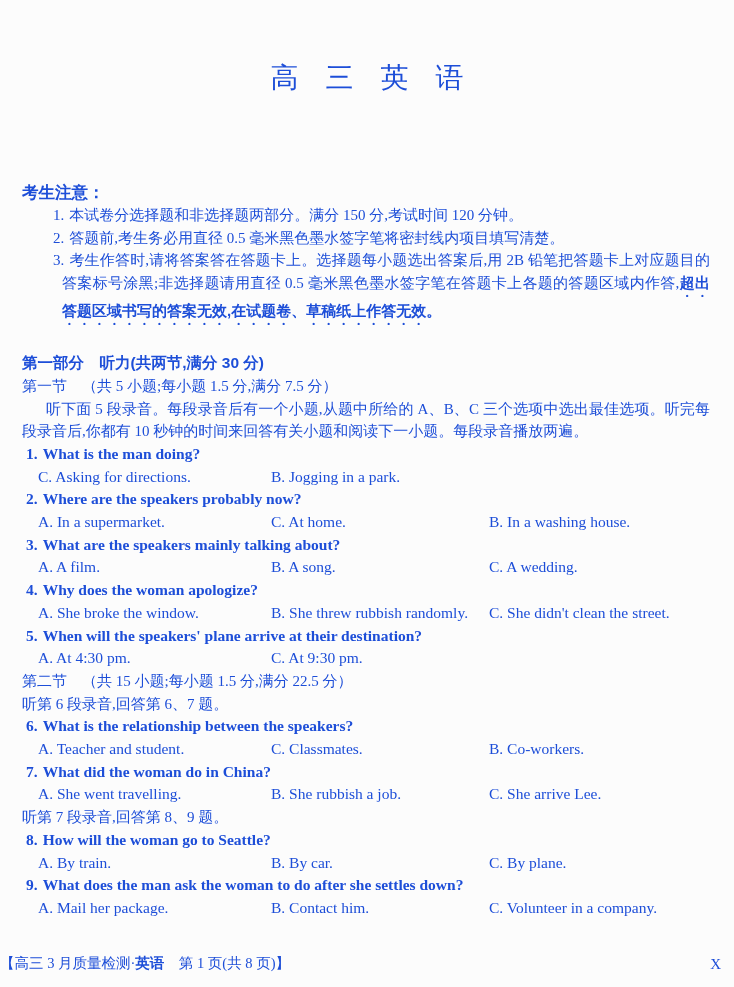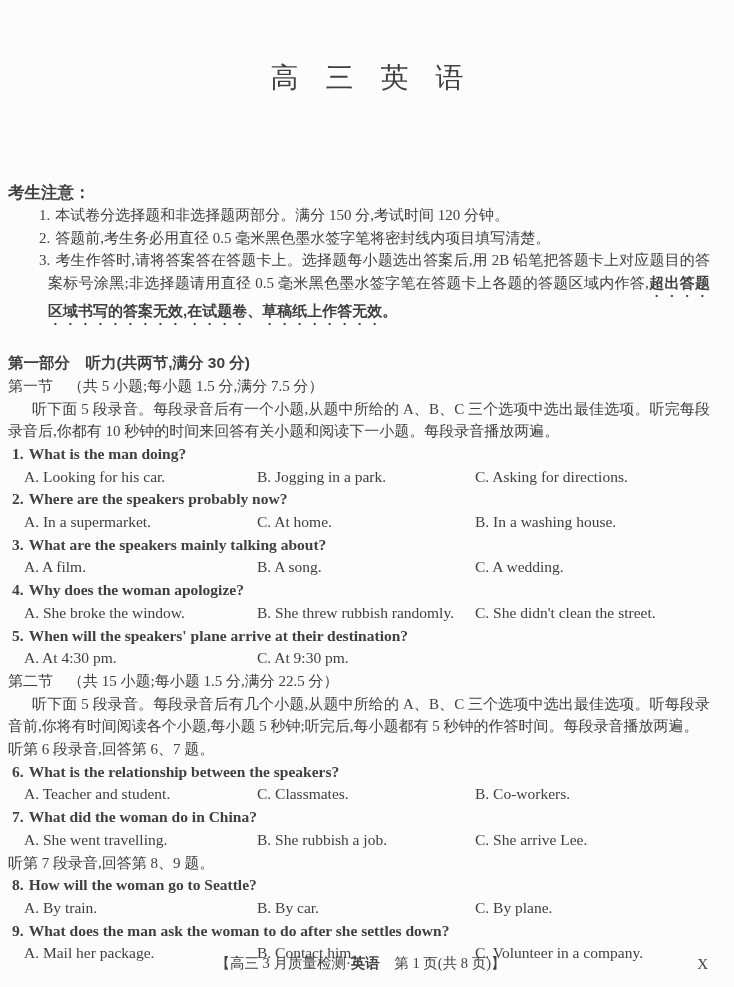--- a/index.html
+++ b/index.html
@@ -1,34 +1,34 @@
 <!DOCTYPE html>
 <html><head>
 <meta charset="utf-8">
 <style>
   html,body { margin:0; padding:0; background:#e9e9e9; }
   .page {
     position:relative;
     width:734px; height:987px;
     margin:0 auto;
     background:#fcfcfc;
-    color:#404040;
+    color:#1d4ed8;
     font-family:"Liberation Serif","DejaVu Serif",serif;
     overflow:hidden;
   }
   .title {
     margin:0; padding-top:62px;
     text-align:center;
     font-size:28px; line-height:32px;
     font-weight:400;
     letter-spacing:10px;
     text-indent:10px;
   }
   .content {
-    padding:87px 24px 0 8px;
+    padding:87px 24px 0 22px;
     font-size:15px;
     line-height:22.7px;
   }
   .hei { font-family:"Liberation Sans","DejaVu Sans",sans-serif; font-weight:700; }
   .notice-head { font-size:16.5px; line-height:23px; }
   .notice-item { padding-left:40px; text-indent:-9px; text-align:justify; }
   .notice-item .num { margin-right:5px; }
   .em-dots {
     font-family:"Liberation Sans","DejaVu Sans",sans-serif;
     font-weight:700;
@@ -46,22 +46,22 @@
   .lead { margin:0; }
   .q { margin-left:4px; font-size:15.5px;font-weight:bold; }
   .q .num { margin-right:5px; }
   .opts {
     display:grid;
     grid-template-columns:233px 218px auto;
     margin-left:16px;
     font-size:15.5px;
   }
   .footer {
-    position:absolute; top:953px; left:0; right:13px;
-    text-align:center;
+    position:absolute; top:953px; left:0; right:0;
+    text-align:left;
     font-size:14.5px; line-height:20px;
   }
   .footer .bold { font-family:"Liberation Sans","DejaVu Sans",sans-serif; font-weight:700; }
   .page-mark {
     position:absolute; right:13px; top:1px;
     font-size:15px;
   }
 </style>
 </head>
 <body>
@@ -87,23 +87,22 @@
 
     <div class="part-head hei">第一部分　听力(共两节,满分 30 分)</div>
 
     <div class="sec-head">第一节　（共 5 小题;每小题 1.5 分,满分 7.5 分）</div>
     <p class="cn-para">听下面 5 段录音。每段录音后有一个小题,从题中所给的 A、B、C 三个选项中选出最佳选项。听完每段录音后,你都有 10 秒钟的时间来回答有关小题和阅读下一小题。每段录音播放两遍。</p>
 
     <div class="q">
       <span class="num">1.</span><span>What is the man doing?</span>
     </div>
     <div class="opts">
-      <span>A. Looking for his car.</span>
+      <span>C. Asking for directions.</span>
       <span>B. Jogging in a park.</span>
-      <span>C. Asking for directions.</span>
     </div>
 
     <div class="q">
       <span class="num">2.</span><span>Where are the speakers probably now?</span>
     </div>
     <div class="opts">
       <span>A. In a supermarket.</span>
       <span>C. At home.</span>
       <span>B. In a washing house.</span>
     </div>
@@ -128,21 +127,20 @@
 
     <div class="q">
       <span class="num">5.</span><span>When will the speakers' plane arrive at their destination?</span>
     </div>
     <div class="opts">
       <span>A. At 4:30 pm.</span>
       <span>C. At 9:30 pm.</span>
     </div>
 
     <div class="sec-head">第二节　（共 15 小题;每小题 1.5 分,满分 22.5 分）</div>
-    <p class="cn-para">听下面 5 段录音。每段录音后有几个小题,从题中所给的 A、B、C 三个选项中选出最佳选项。听每段录音前,你将有时间阅读各个小题,每小题 5 秒钟;听完后,每小题都有 5 秒钟的作答时间。每段录音播放两遍。</p>
 
     <p class="lead">听第 6 段录音,回答第 6、7 题。</p>
 
     <div class="q">
       <span class="num">6.</span><span>What is the relationship between the speakers?</span>
     </div>
     <div class="opts">
       <span>A. Teacher and student.</span>
       <span>C. Classmates.</span>
       <span>B. Co-workers.</span>

